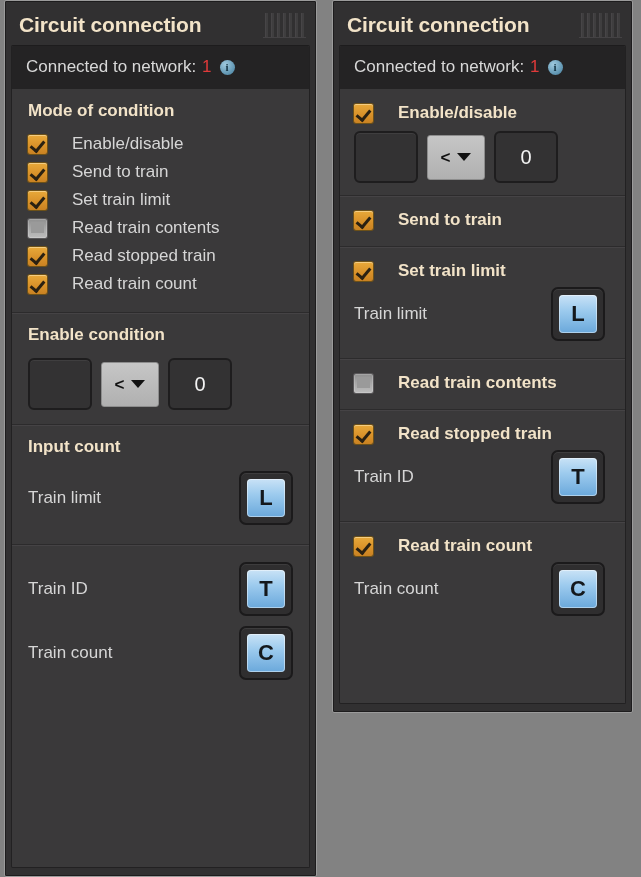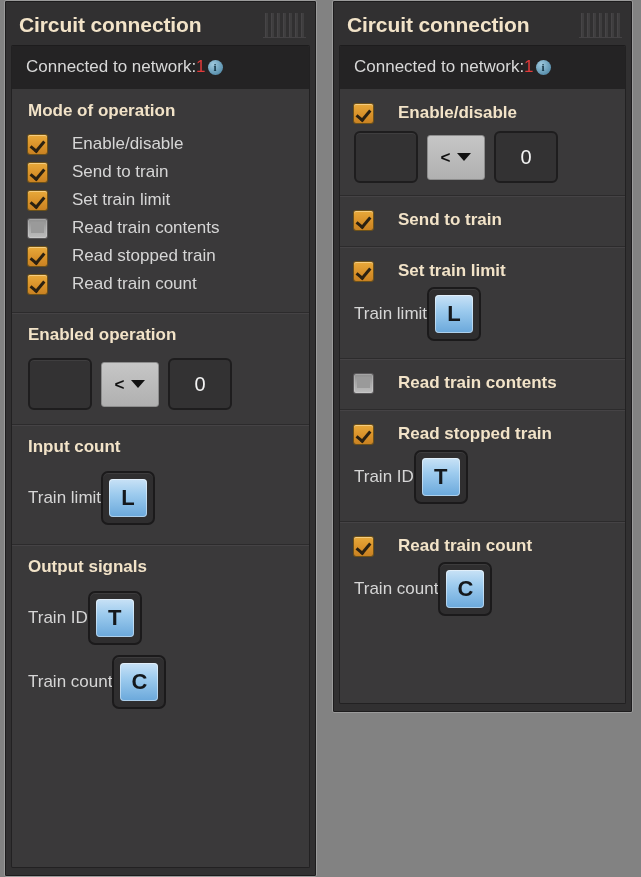--- a/index.html
+++ b/index.html
@@ -68,20 +68,21 @@
     overflow: hidden;
   }
 
   
   .status-strip {
     background: #242324;
     border-bottom: 1px solid #242324;
     padding: 11px 0 11px 14px;
     display: flex;
     align-items: center;
+    gap: 6px;
     flex: 0 0 auto;
   }
   .status-text { color: #d8d8d8; font-size: 17px; }
   .status-value { color: #e03a3a; font-size: 17px; }
   .info-icon {
     width: 15px; height: 15px;
     border-radius: 50%;
     background: radial-gradient(circle at 35% 30%, #9fcadf, #5d93b0 70%, #49778e);
     color: #123242;
     font-size: 11px;
@@ -184,20 +185,21 @@
     border-radius: 6px;
     display: flex; align-items: center; justify-content: center;
     color: #f4f4f4;
     font-size: 20px;
   }
 
   
   .signal-row {
     display: flex;
     align-items: center;
+    justify-content: space-between;
     padding: 5px 0;
     min-height: 52px;
   }
   .signal-label { color: #d6d6d6; font-size: 17px; }
   .sig-btn {
     width: 54px; height: 54px;
     background: #2f2e2f;
     border: 2px solid #1b1a1b;
     border-radius: 7px;
     display: flex; align-items: center; justify-content: center;
@@ -243,21 +245,21 @@
 
     <div class="content">
 
       <div class="status-strip">
         <span class="status-text">Connected to network:</span>
         <span class="status-value">1</span>
         <span class="info-icon">i</span>
       </div>
 
       <div class="section">
-        <div class="section-title">Mode of operation</div>
+        <div class="section-title">Mode of condition</div>
 
         <div class="check-row">
           <span class="cbox on"></span>
           <span class="check-label">Enable/disable</span>
         </div>
         <div class="check-row">
           <span class="cbox on"></span>
           <span class="check-label">Send to train</span>
         </div>
         <div class="check-row">
@@ -272,21 +274,21 @@
           <span class="cbox on"></span>
           <span class="check-label">Read stopped train</span>
         </div>
         <div class="check-row">
           <span class="cbox on"></span>
           <span class="check-label">Read train count</span>
         </div>
       </div>
 
       <div class="section">
-        <div class="section-title">Enabled operation</div>
+        <div class="section-title">Enable condition</div>
         <div class="cond-row">
           <span class="slot"></span>
           <span class="dropdown">
             <span class="dd-op">&lt;</span>
             <span class="dd-caret"></span>
           </span>
           <span class="numbox">0</span>
         </div>
       </div>
 
@@ -294,21 +296,20 @@
         <div class="section-title">Input count</div>
         <div class="signal-row">
           <span class="signal-label">Train limit</span>
           <span class="sig-btn">
             <span class="sig-glyph">L</span>
           </span>
         </div>
       </div>
 
       <div class="section">
-        <div class="section-title">Output signals</div>
         <div class="signal-row">
           <span class="signal-label">Train ID</span>
           <span class="sig-btn">
             <span class="sig-glyph">T</span>
           </span>
         </div>
         <div class="signal-row">
           <span class="signal-label">Train count</span>
           <span class="sig-btn">
             <span class="sig-glyph">C</span>

